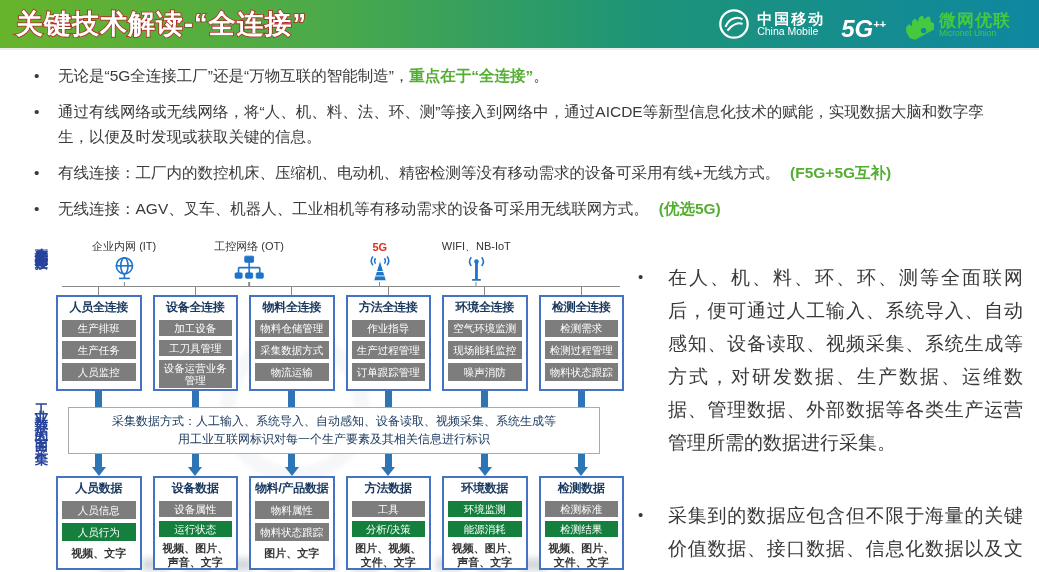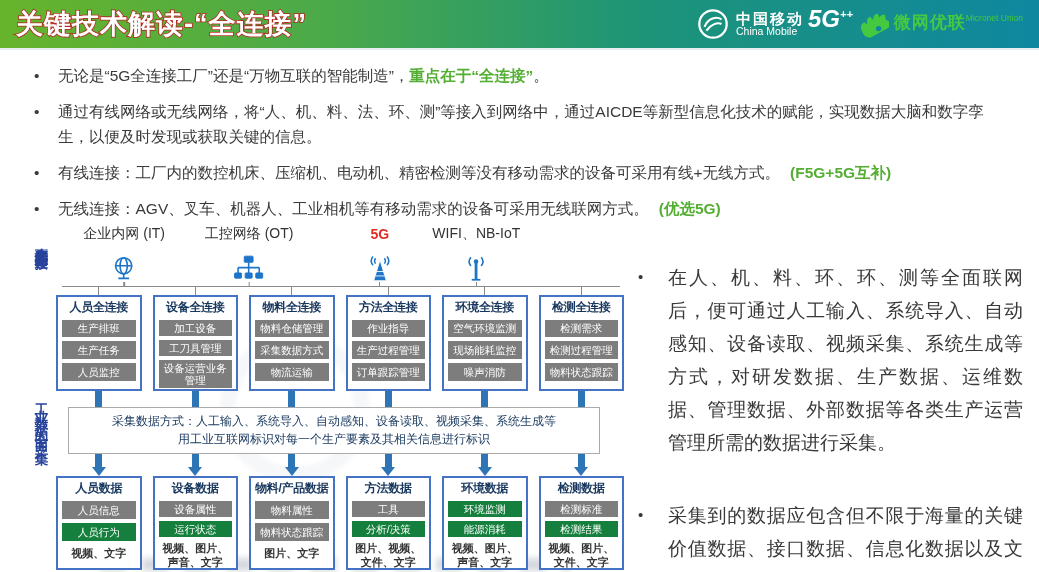--- a/index.html
+++ b/index.html
@@ -6,29 +6,29 @@
   html,body { width:1039px; height:572px; overflow:hidden; background:#fff;
               font-family:"Liberation Sans", sans-serif; }
   .page { position:relative; width:1039px; height:400px; background:#fff; }
 
   
   .header { height:50px; display:flex; align-items:center;
             background:linear-gradient(90deg,#67b42c 0%,#4aa94a 32%,#1d9478 62%,#0f87a0 100%);
             border-bottom:2px solid #e9edf0; }
   .title { font-size:27px; font-weight:bold; color:#fff; letter-spacing:1px;
            padding-left:16px; -webkit-text-stroke:1.6px #b3281e; paint-order:stroke fill; }
-  .logos { margin-left:auto; display:flex; align-items:flex-start; gap:4px; padding-right:16px; }
+  .logos { margin-left:auto; display:flex; align-items:flex-end; gap:16px; padding-right:28px; }
   .cmcc { display:flex; align-items:center; gap:6px; }
   .cmcc-txt { display:flex; flex-direction:column; line-height:1.05; color:#fff; }
   .cmcc-cn { font-size:15px; font-weight:bold; letter-spacing:2px; }
   .cmcc-en { font-size:10.5px; }
   .fiveg { color:#fff; font-style:italic; font-weight:bold; font-size:24px; line-height:1; }
   .fiveg sup { font-size:11px; }
   .micronet { display:flex; align-items:center; gap:5px; }
-  .micro-txt { display:flex; flex-direction:row; line-height:1.05; }
+  .micro-txt { display:flex; flex-direction:column; line-height:1.05; }
   .micro-cn { font-size:17px; font-weight:bold; color:#45c93f; letter-spacing:1px; }
   .micro-en { font-size:8.5px; color:#45c93f; }
 
   
   .bullets { padding:13px 40px 0 28px; }
   .bullet { display:flex; margin-bottom:11px; font-size:15.5px; color:#3a3a3a; line-height:1.62; }
   .bullet .mark { width:30px; flex:none; text-align:left; padding-left:6px; }
   .bullet .txt { flex:1; }
   .hl { color:#53ae32; font-weight:bold; }
   .hl-gap { margin-left:10px; }
@@ -43,21 +43,21 @@
   .vlabel.one { top:4px; letter-spacing:1px; }
   .vlabel.two { top:160px; letter-spacing:6px; }
 
   .dbody { flex:1; display:flex; flex-direction:column; position:relative; }
 
   
   .netrow { position:relative; height:54px; flex:none; }
   .busline { position:absolute; left:6px; right:4px; bottom:0; border-top:1.2px solid #8a8a8a; }
   .net { position:absolute; bottom:0; transform:translateX(-50%); display:flex;
          flex-direction:column; align-items:center; }
-  .net-label { font-size:14px; color:#333; white-space:nowrap; margin-bottom:12px; }
+  .net-label { font-size:11px; color:#333; white-space:nowrap; margin-bottom:1px; }
   .net-label.red { color:#e02b20; font-weight:bold; }
   .net-stub { width:1.2px; height:5px; background:#8a8a8a; }
 
   
   .stubrow { height:8px; display:flex; gap:11px; flex:none; }
   .stubrow .cell { flex:1; display:flex; justify-content:center; }
   .stubrow .cell div { width:1.2px; height:8px; background:#8a8a8a; }
 
   
   .colrow { display:flex; gap:11px; flex:none; }

